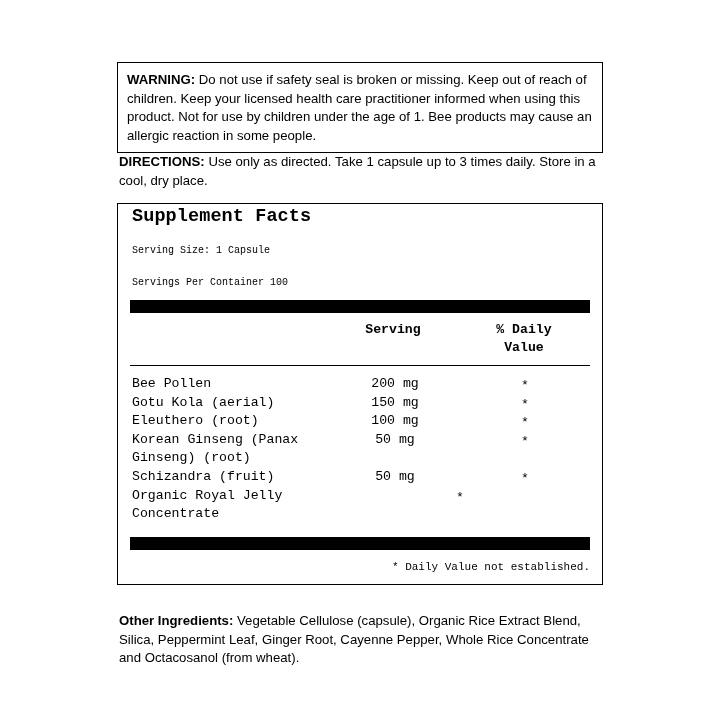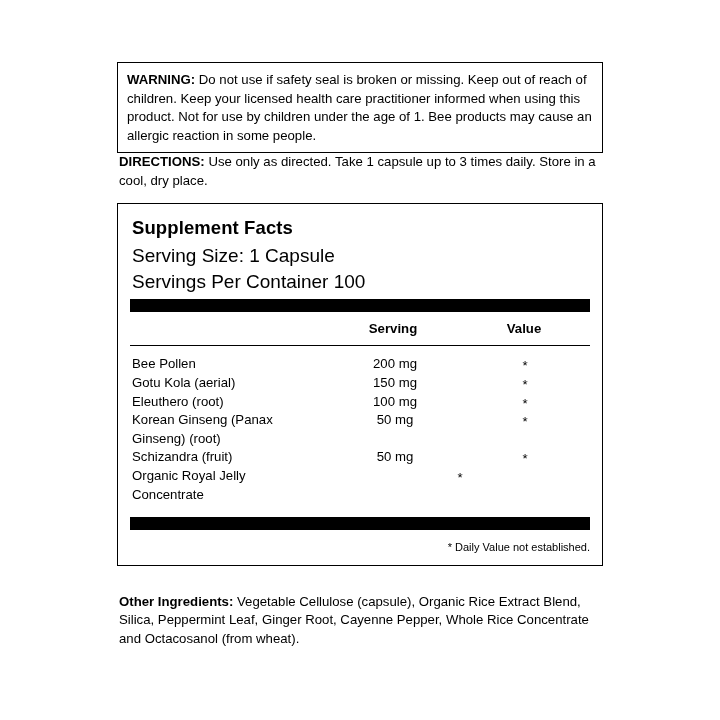--- a/index.html
+++ b/index.html
@@ -50,34 +50,35 @@
   }
   .directions b {
     font-weight: bold;
   }
 
   
   .sf-panel {
     margin-top: 12px;
     border: 1px solid #000000;
     box-sizing: border-box;
-    padding: 13px 12px 8px 12px;
+    padding: 2px 12px 8px 12px;
+    font-family: Liberation Mono, monospace;
   }
   .sf-title {
     font-size: 18.5px;
     font-weight: bold;
     letter-spacing: 0.1px;
     line-height: 22px;
     padding-left: 2px;
   }
   .sf-serving {
-    font-size: 19px;
-    line-height: 18.6px;
-    padding-left: 2px;
-    margin-top: 8px;
+    font-size: 10px;
+    line-height: 18.6px;
+    padding-left: 2px;
+    margin-top: 14px;
   }
   .bar-thick {
     height: 13px;
     background: #000000;
     margin-top: 7px;
   }
   .bar-thin {
     height: 1px;
     background: #000000;
   }
@@ -171,20 +172,21 @@
       <div class="sf-serving">Servings Per Container 100</div>
 
       <div class="bar-thick"></div>
 
       <div class="sf-head-row">
         <div class="sf-head-spacer"></div>
         <div class="sf-head-amount">
           <div>Serving</div>
         </div>
         <div class="sf-head-dv">
+          <div>% Daily</div>
           <div>Value</div>
         </div>
       </div>
 
       <div class="bar-thin"></div>
 
       <div class="sf-rows">
         <div class="sf-row">
           <div class="sf-name">Bee Pollen</div>
           <div class="sf-amount">200 mg</div>

